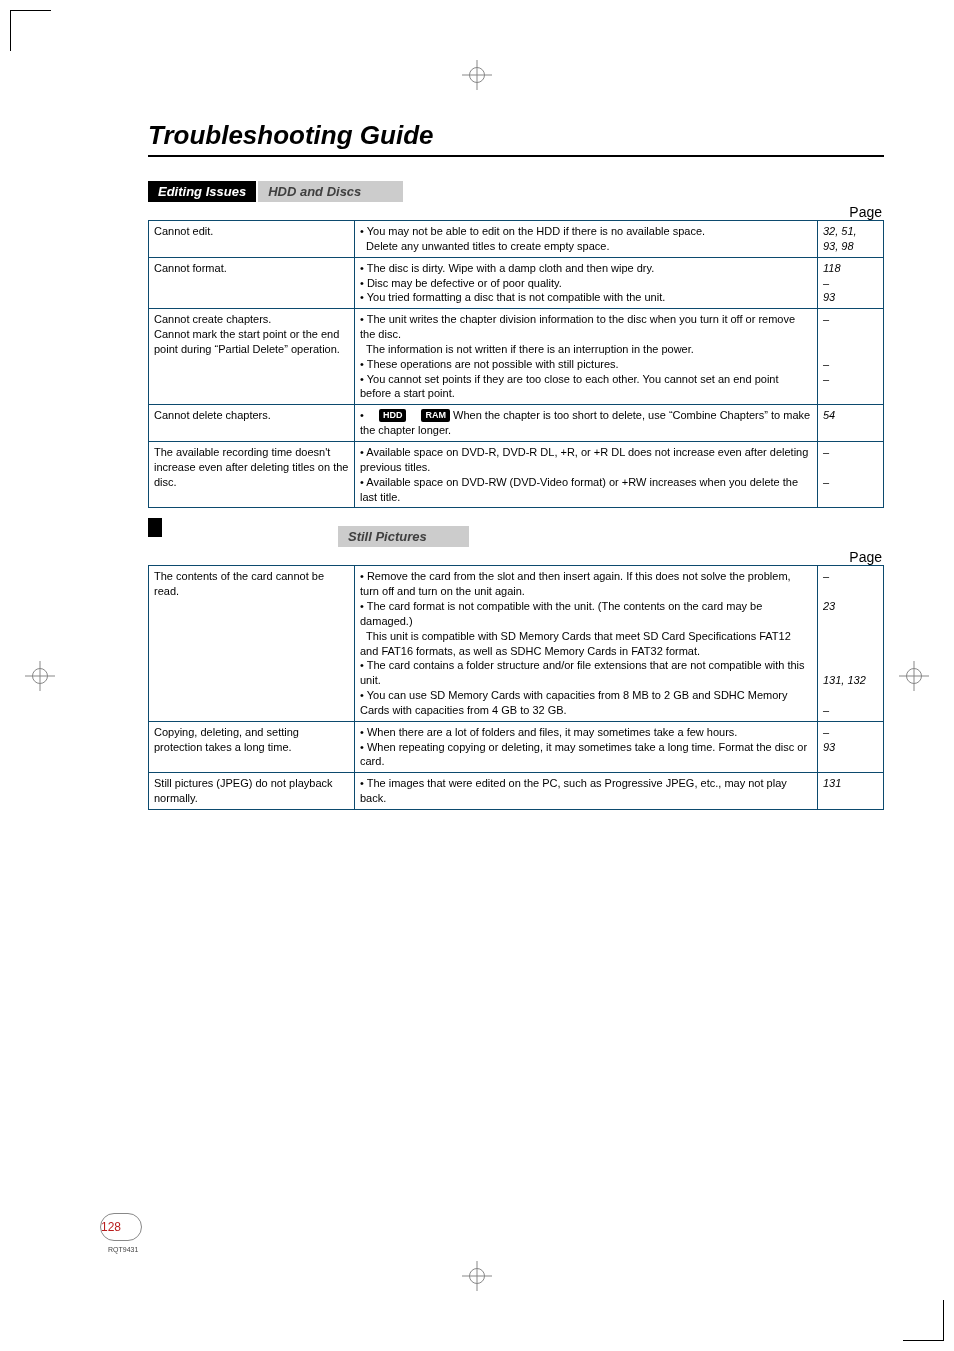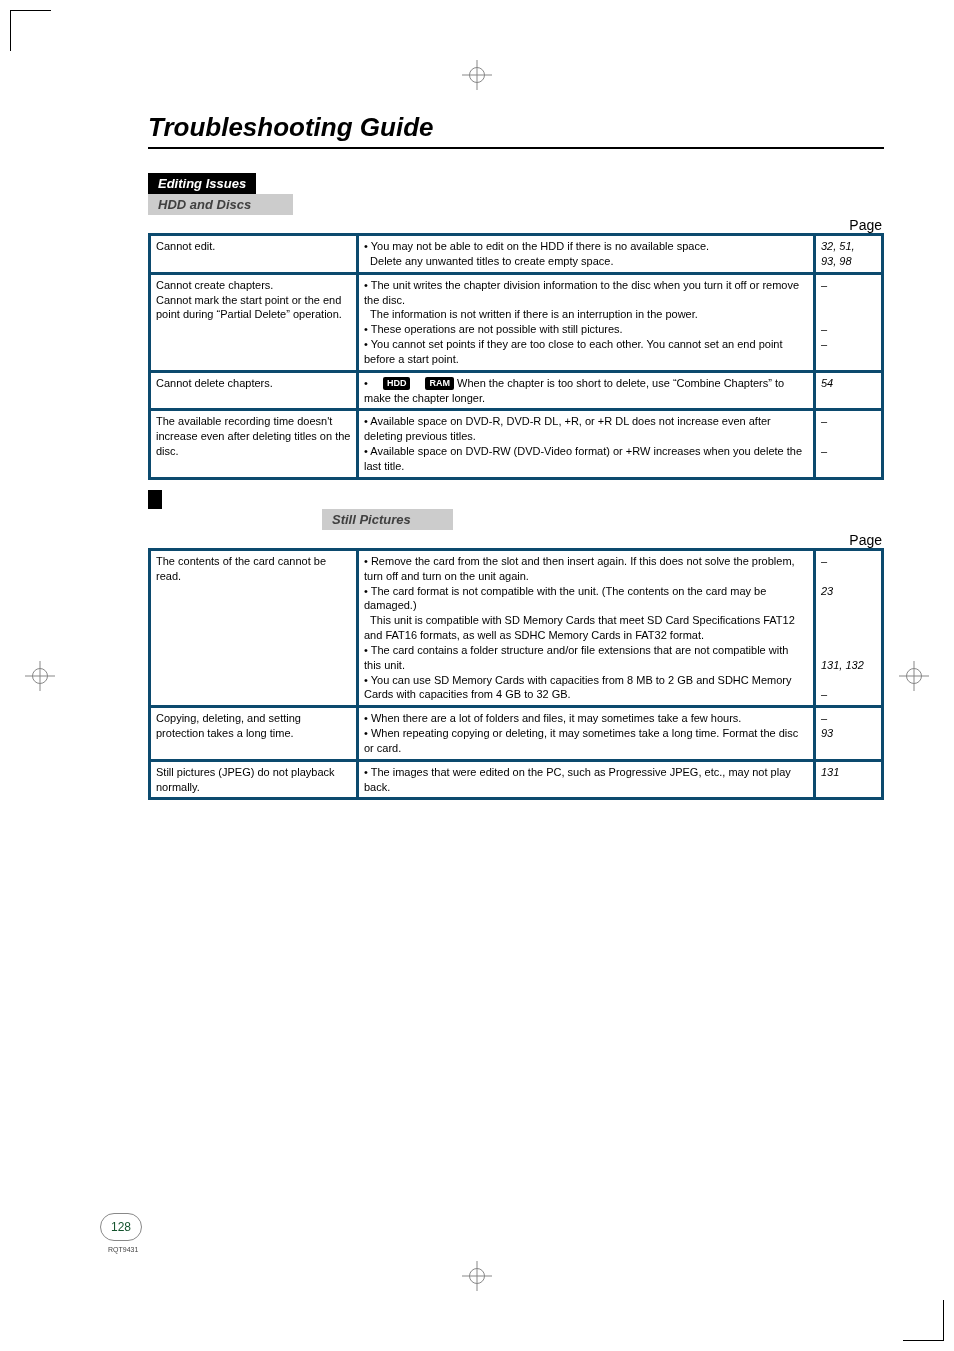--- a/index.html
+++ b/index.html
@@ -40,42 +40,41 @@
     border-radius: 50%;
     transform: translate(-50%, -50%);
   }
   .reg-top { top: 60px; left: 50%; transform: translateX(-50%); }
   .reg-left { top: 50%; left: 25px; transform: translateY(-50%); }
   .reg-right { top: 50%; right: 25px; transform: translateY(-50%); }
   .reg-bottom { bottom: 60px; left: 50%; transform: translateX(-50%); }
 
   .page {
     position: absolute;
-    top: 112px;
+    top: 120px;
     left: 120px;
     right: 70px;
     padding-left: 28px;
   }
   h1.title {
     font-size: 26px;
     font-weight: bold;
     font-style: italic;
     margin: 0 0 4px 0;
   }
   .title-rule {
     border: none;
     border-top: 2px solid #000;
     margin: 0 0 24px 0;
   }
   .section-row {
     display: flex;
     align-items: flex-start;
     gap: 0;
     margin: 6px 0 2px 0;
-    flex-direction: column;
   }
   .black-box {
     display: inline-block;
     background: #000;
     color: #fff;
     font-weight: bold;
     font-style: italic;
     font-size: 13px;
     padding: 3px 10px;
     margin-right: 2px;
@@ -101,21 +100,21 @@
     text-align: right;
     font-size: 14px;
     margin: 2px 2px 0 0;
   }
   table.ts {
     border-collapse: collapse;
     width: 100%;
     table-layout: fixed;
   }
   table.ts td {
-    border: 3px solid #0c4a6e;
+    border: 1px solid #0c4a6e;
     padding: 3px 5px;
     vertical-align: top;
     font-size: 11px;
     line-height: 1.35;
   }
   table.ts td.c1 { width: 195px; }
   table.ts td.c3 { width: 55px; text-align: left; font-style: italic; }
   .badge {
     display: inline-block;
     background: #000;
@@ -129,24 +128,24 @@
     margin-left: 12px;
   }
   .page-num-circle {
     position: absolute;
     left: 100px;
     bottom: 110px;
     width: 40px;
     height: 26px;
     border: 1px solid #888;
     border-radius: 14px;
-    text-align: center;
+    text-align: left;
     line-height: 26px;
     font-size: 12px;
-    color: #14532d;
+    color: #b91c1c;
   }
   .footer-code {
     position: absolute;
     left: 108px;
     bottom: 98px;
     font-size: 7px;
     color: #444;
   }
 </style>
 </head>
@@ -178,40 +177,45 @@
   </div>
   <div class="page-label">Page</div>
   <table class="ts">
     <tbody id="editing-rows">
         <tr>
           <td class="c1">Cannot edit.</td>
           <td>• You may not be able to edit on the HDD if there is no available space.<br>&nbsp;&nbsp;Delete any unwanted titles to create empty space.</td>
           <td class="c3">32, 51,<br>93, 98</td>
         </tr>
         <tr>
+          <td class="c1">Cannot format.</td>
+          <td>• The disc is dirty. Wipe with a damp cloth and then wipe dry.<br>• Disc may be defective or of poor quality.<br>• You tried formatting a disc that is not compatible with the unit.</td>
+          <td class="c3">118<br>–<br>93</td>
+        </tr>
+        <tr>
           <td class="c1">Cannot create chapters.<br>Cannot mark the start point or the end point during “Partial Delete” operation.</td>
           <td>• The unit writes the chapter division information to the disc when you turn it off or remove the disc.<br>&nbsp;&nbsp;The information is not written if there is an interruption in the power.<br>• These operations are not possible with still pictures.<br>• You cannot set points if they are too close to each other. You cannot set an end point before a start point.</td>
           <td class="c3">–<br><br><br>–<br>–</td>
         </tr>
         <tr>
           <td class="c1">Cannot delete chapters.</td>
           <td>• <span class="badge">HDD</span> <span class="badge">RAM</span> When the chapter is too short to delete, use “Combine Chapters” to make the chapter longer.</td>
           <td class="c3">54</td>
         </tr>
         <tr>
           <td class="c1">The available recording time doesn't increase even after deleting titles on the disc.</td>
           <td>• Available space on DVD-R, DVD-R DL, +R, or +R DL does not increase even after deleting previous titles.<br>• Available space on DVD-RW (DVD-Video format) or +RW increases when you delete the last title.</td>
           <td class="c3">–<br><br>–</td>
         </tr>
       </tbody>
   </table>
 
   <div class="section-row" style="margin-top:10px;">
     <span class="side-accent"></span>
-    <span class="grey-box" style="margin-left:174px;">Still Pictures</span>
+    <span class="grey-box" style="margin-left:174px;margin-top:8px;">Still Pictures</span>
   </div>
   <div class="page-label">Page</div>
   <table class="ts">
     <tbody id="still-rows">
         <tr>
           <td class="c1">The contents of the card cannot be read.</td>
           <td>• Remove the card from the slot and then insert again. If this does not solve the problem, turn off and turn on the unit again.<br>• The card format is not compatible with the unit. (The contents on the card may be damaged.)<br>&nbsp;&nbsp;This unit is compatible with SD Memory Cards that meet SD Card Specifications FAT12 and FAT16 formats, as well as SDHC Memory Cards in FAT32 format.<br>• The card contains a folder structure and/or file extensions that are not compatible with this unit.<br>• You can use SD Memory Cards with capacities from 8 MB to 2 GB and SDHC Memory Cards with capacities from 4 GB to 32 GB.</td>
           <td class="c3">–<br><br>23<br><br><br><br><br>131, 132<br><br>–</td>
         </tr>
         <tr>

